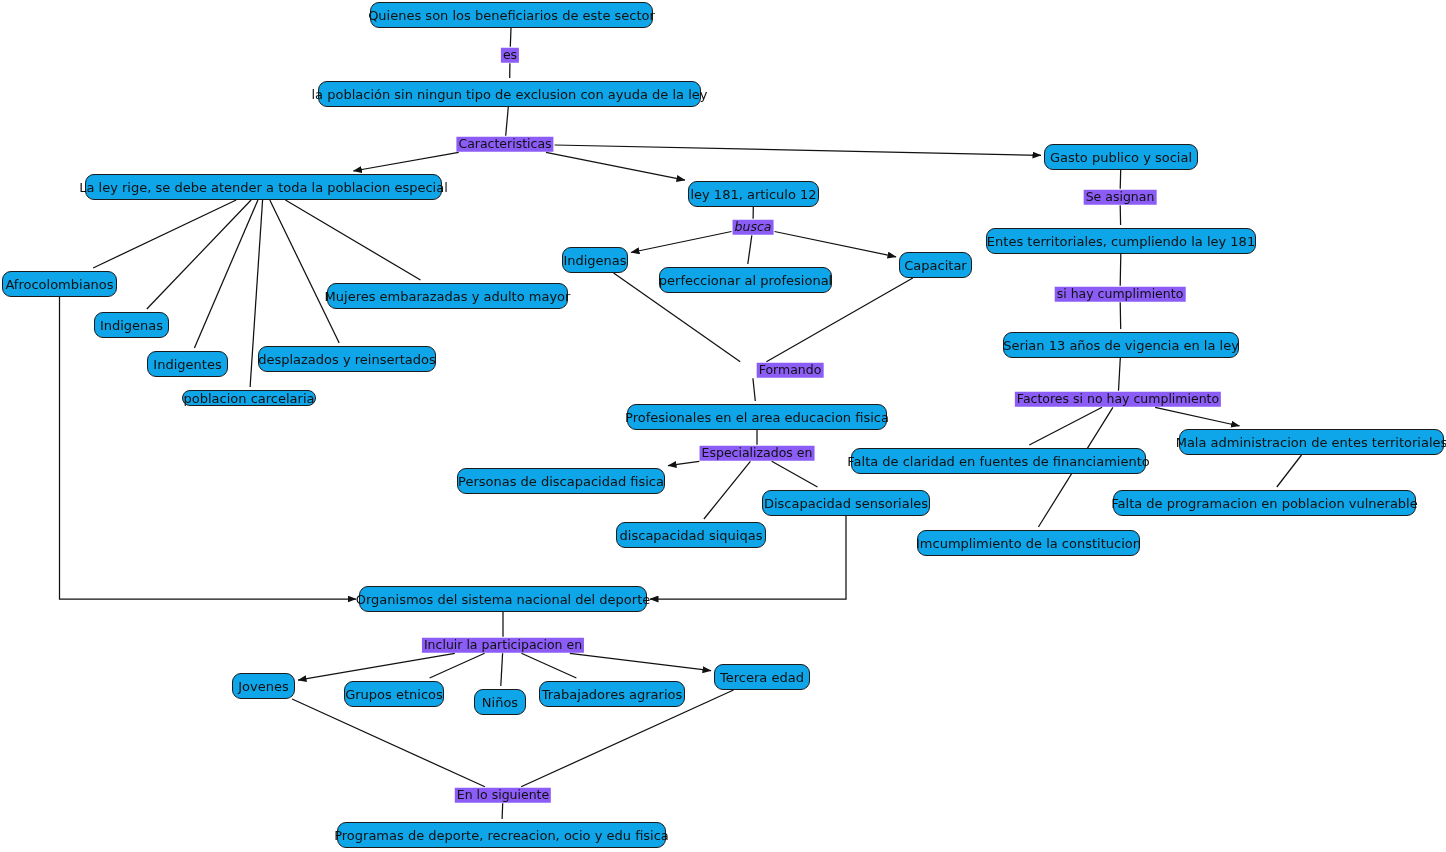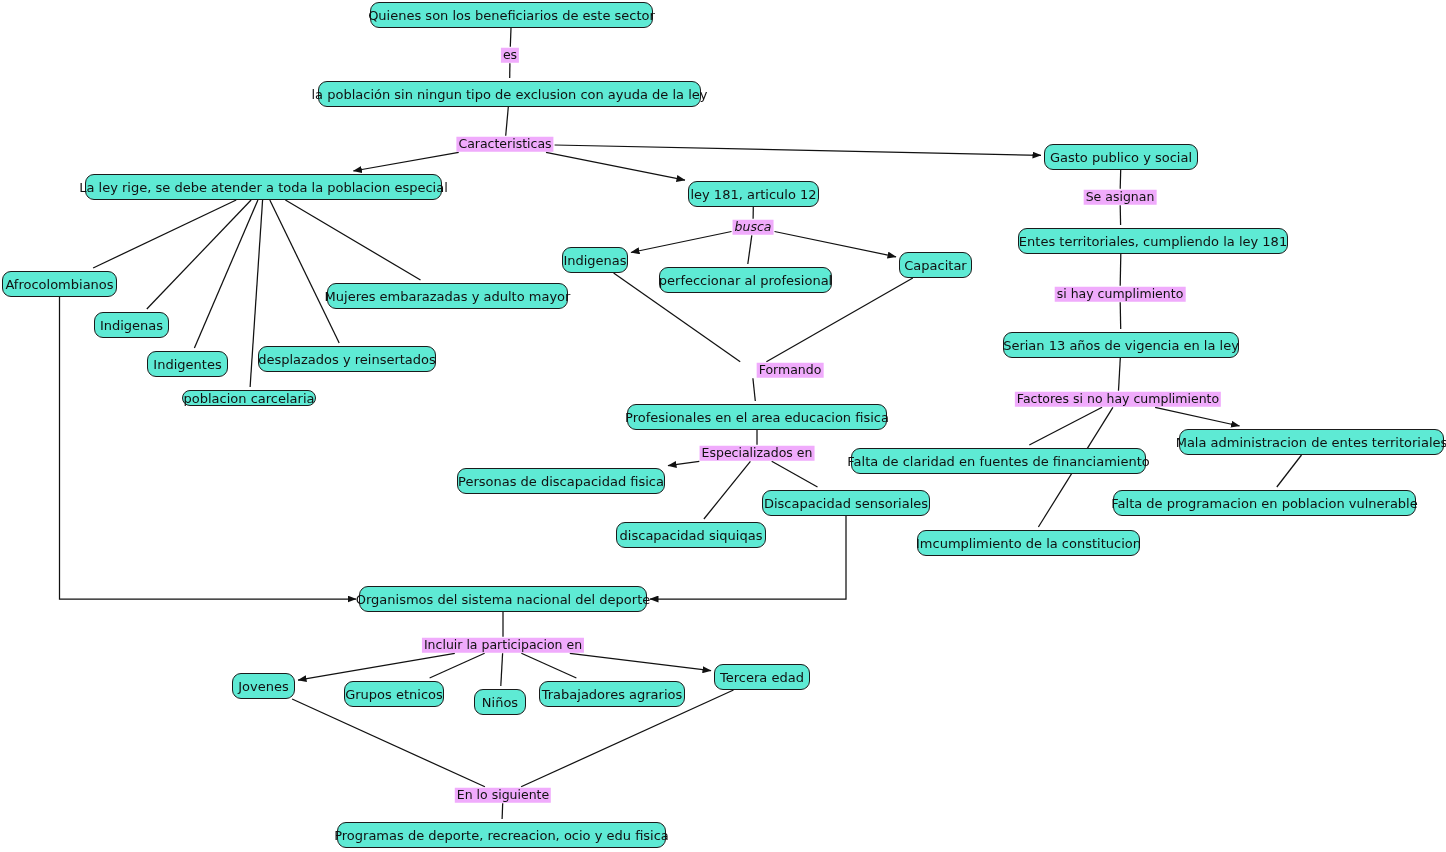--- a/index.html
+++ b/index.html
@@ -22,37 +22,37 @@
     position: absolute;
     left: 0;
     top: 0;
     width: 1446px;
     height: 852px;
     pointer-events: none;
   }
   .node {
     position: absolute;
     box-sizing: border-box;
-    background: #5eead4;
+    background: #0ea5e9;
     border: 1.3px solid #1b1b1b;
     border-radius: 9px;
     color: #111111;
     font-family: "DejaVu Sans", sans-serif;
     font-size: 13px;
     line-height: 1;
     white-space: nowrap;
     display: flex;
     align-items: center;
     justify-content: center;
     padding: 0 9px;
     z-index: 3;
   }
   .link-label {
     position: absolute;
-    background: #f0abfc;
+    background: #8b5cf6;
     color: #111111;
     font-family: "DejaVu Sans", sans-serif;
     font-size: 12.5px;
     line-height: 1;
     white-space: nowrap;
     padding: 1px 2px;
     z-index: 2;
     transform: translate(-50%, -50%);
   }
 </style>
@@ -122,21 +122,21 @@
       <div class="node" style="left: 1044px; top: 144px; width: 154px; height: 26px;">Gasto publico y social</div>
       <div class="node" style="left: 2px; top: 271px; width: 115px; height: 26px;">Afrocolombianos</div>
       <div class="node" style="left: 94px; top: 312px; width: 75px; height: 26px;">Indigenas</div>
       <div class="node" style="left: 147px; top: 351px; width: 81px; height: 26px;">Indigentes</div>
       <div class="node" style="left: 182px; top: 390px; width: 134px; height: 16px;">poblacion carcelaria</div>
       <div class="node" style="left: 258px; top: 346px; width: 178px; height: 26px;">desplazados y reinsertados</div>
       <div class="node" style="left: 327px; top: 283px; width: 241px; height: 26px;">Mujeres embarazadas y adulto mayor</div>
       <div class="node" style="left: 562px; top: 247px; width: 66px; height: 26px;">Indigenas</div>
       <div class="node" style="left: 659px; top: 267px; width: 173px; height: 26px;">perfeccionar al profesional</div>
       <div class="node" style="left: 899px; top: 252px; width: 73px; height: 26px; text-align: right;">Capacitar</div>
-      <div class="node" style="left: 986px; top: 228px; width: 270px; height: 26px; margin-left: 32px;">Entes territoriales, cumpliendo la ley 181</div>
+      <div class="node" style="left: 986px; top: 228px; width: 270px; height: 26px;">Entes territoriales, cumpliendo la ley 181</div>
       <div class="node" style="left: 1003px; top: 332px; width: 236px; height: 26px;">Serian 13 años de vigencia en la ley</div>
       <div class="node" style="left: 627px; top: 404px; width: 260px; height: 26px;">Profesionales en el area educacion fisica</div>
       <div class="node" style="left: 1179px; top: 429px; width: 265px; height: 26px;">Mala administracion de entes territoriales</div>
       <div class="node" style="left: 851px; top: 448px; width: 295px; height: 26px;">Falta de claridad en fuentes de financiamiento</div>
       <div class="node" style="left: 457px; top: 468px; width: 208px; height: 26px;">Personas de discapacidad fisica</div>
       <div class="node" style="left: 762px; top: 490px; width: 168px; height: 26px;">Discapacidad sensoriales</div>
       <div class="node" style="left: 1113px; top: 490px; width: 303px; height: 26px;">Falta de programacion en poblacion vulnerable</div>
       <div class="node" style="left: 616px; top: 522px; width: 150px; height: 26px;">discapacidad siquiqas</div>
       <div class="node" style="left: 917px; top: 530px; width: 223px; height: 26px;">Imcumplimiento de la constitucion</div>
       <div class="node" style="left: 359px; top: 586px; width: 288px; height: 26px;">Organismos del sistema nacional del deporte</div>

